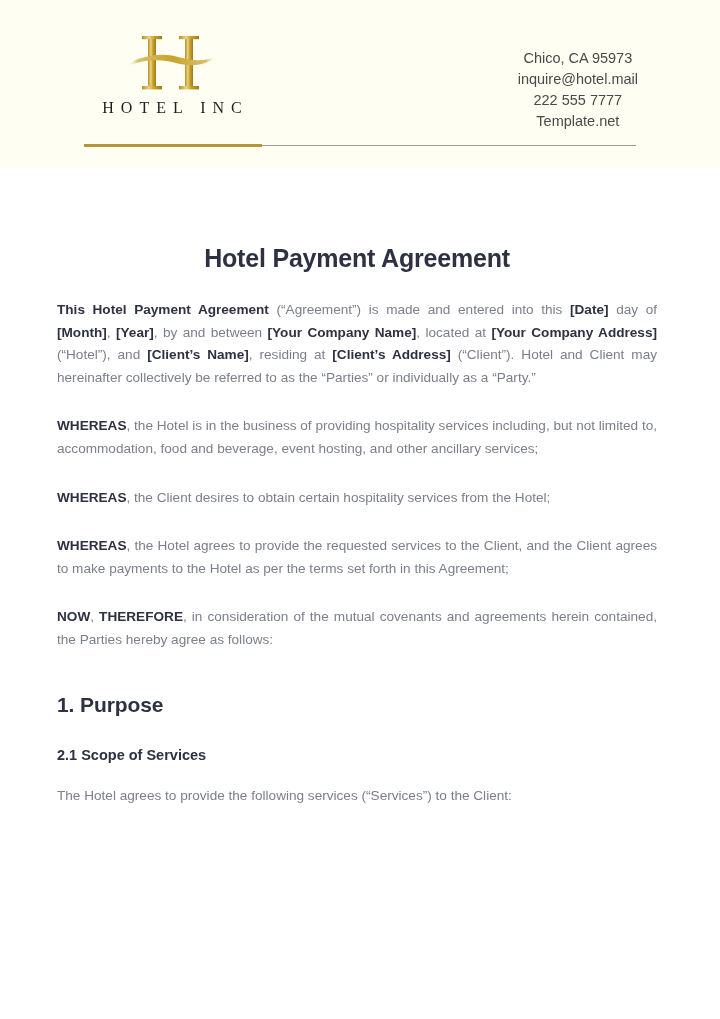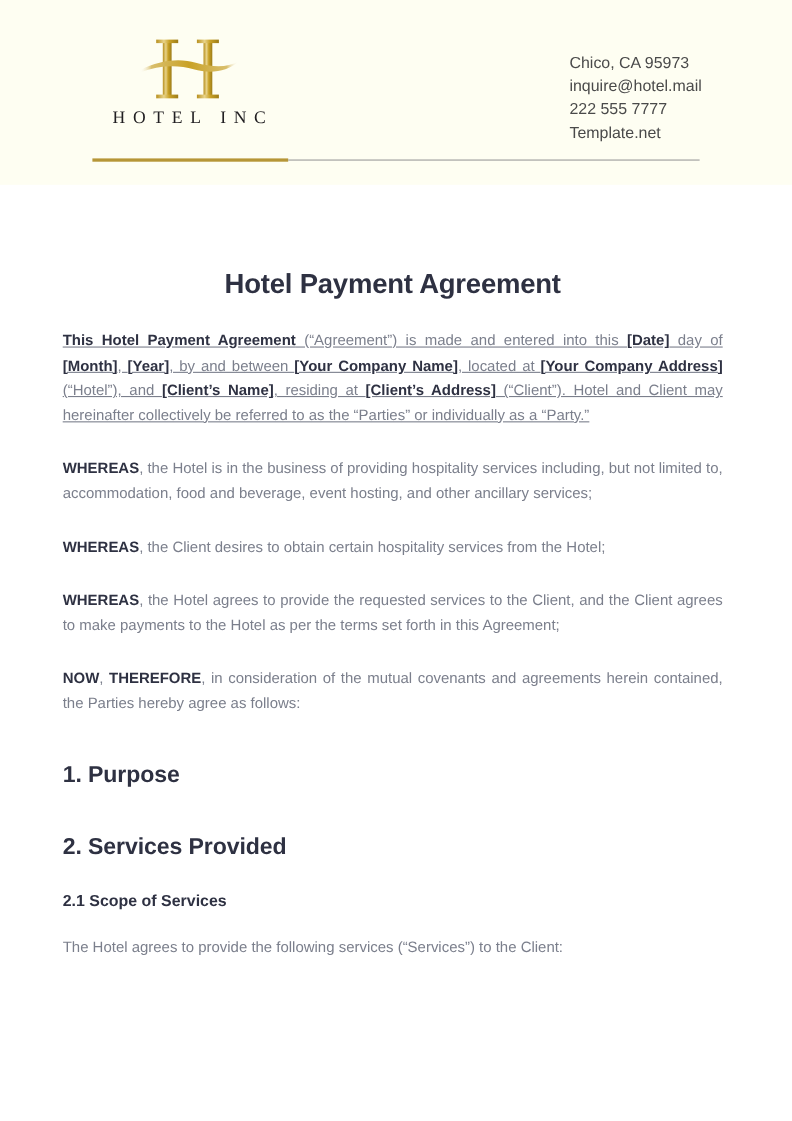--- a/index.html
+++ b/index.html
@@ -50,21 +50,21 @@
     text-indent: 7px;
     line-height: 1;
     white-space: nowrap;
   }
 
   
   .contact-block {
     position: absolute;
     right: 82px;
     top: 48px;
-    text-align: left;
+    text-align: center;
   }
   .contact-line {
     font-size: 14.5px;
     line-height: 21px;
     color: #4a4a4a;
     white-space: nowrap;
   }
 
   
   .rule {
@@ -132,21 +132,21 @@
   h2.section-head.recitals { padding-top: 45px; }
 
   h3.sub-head {
     margin: 0;
     padding-top: 30px;
     font-size: 14.5px;
     font-weight: bold;
     color: #2e3142;
   }
 
-  .intro-gap { padding-top: 29px; text-decoration: underline; }
+  .intro-gap { padding-top: 29px; }
 </style>
 </head>
 <body>
 
 <header class="letterhead">
   <div class="letterhead-inner">
 
     <div class="logo-block">
       <svg class="logo-mark" viewBox="0 0 92 62">
         <defs>
@@ -203,17 +203,16 @@
   <p class="body-text"><b>WHEREAS</b><span>, the Hotel is in the business of providing hospitality services including, but not limited to, accommodation, food and beverage, event hosting, and other ancillary services;</span></p>
 
   <p class="body-text"><b>WHEREAS</b><span>, the Client desires to obtain certain hospitality services from the Hotel;</span></p>
 
   <p class="body-text"><b>WHEREAS</b><span>, the Hotel agrees to provide the requested services to the Client, and the Client agrees to make payments to the Hotel as per the terms set forth in this Agreement;</span></p>
 
   <p class="body-text"><b>NOW</b><span>, </span><b>THEREFORE</b><span>, in consideration of the mutual covenants and agreements herein contained, the Parties hereby agree as follows:</span></p>
 
   <h2 class="section-head">1. Purpose</h2>
 
-  <h2 class="section-head">2. Services Provided</h2>
   <h3 class="sub-head">2.1 Scope of Services</h3>
   <p class="body-text tight">The Hotel agrees to provide the following services (“Services”) to the Client:</p>
 
 </main>
 
 </body></html>

